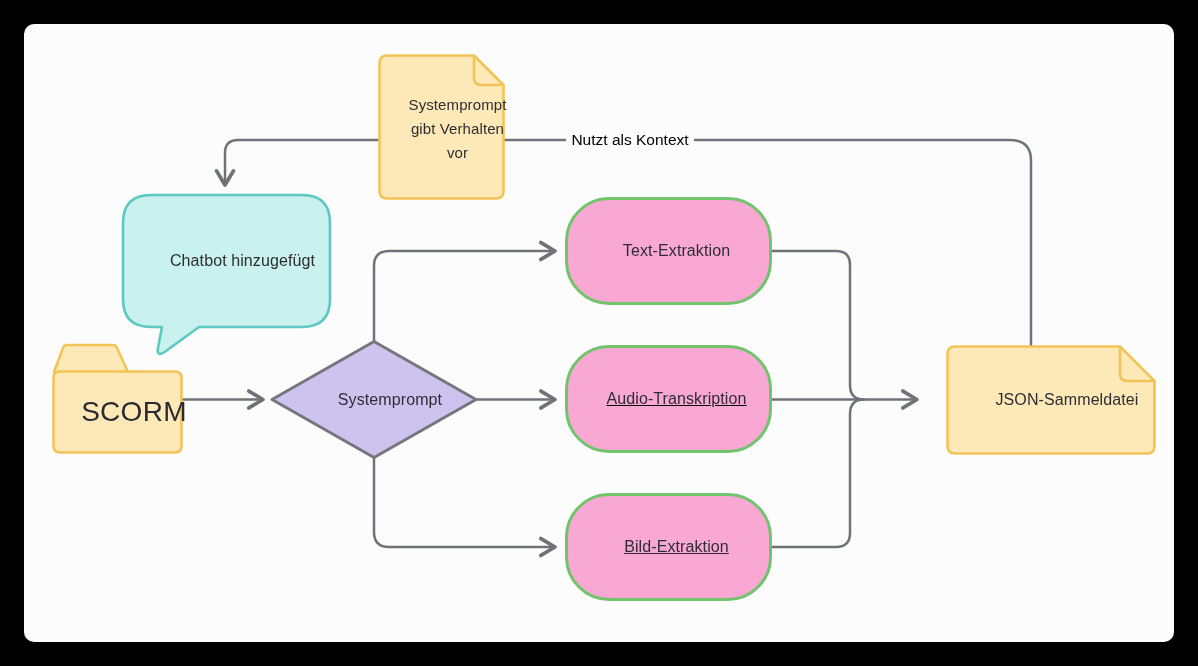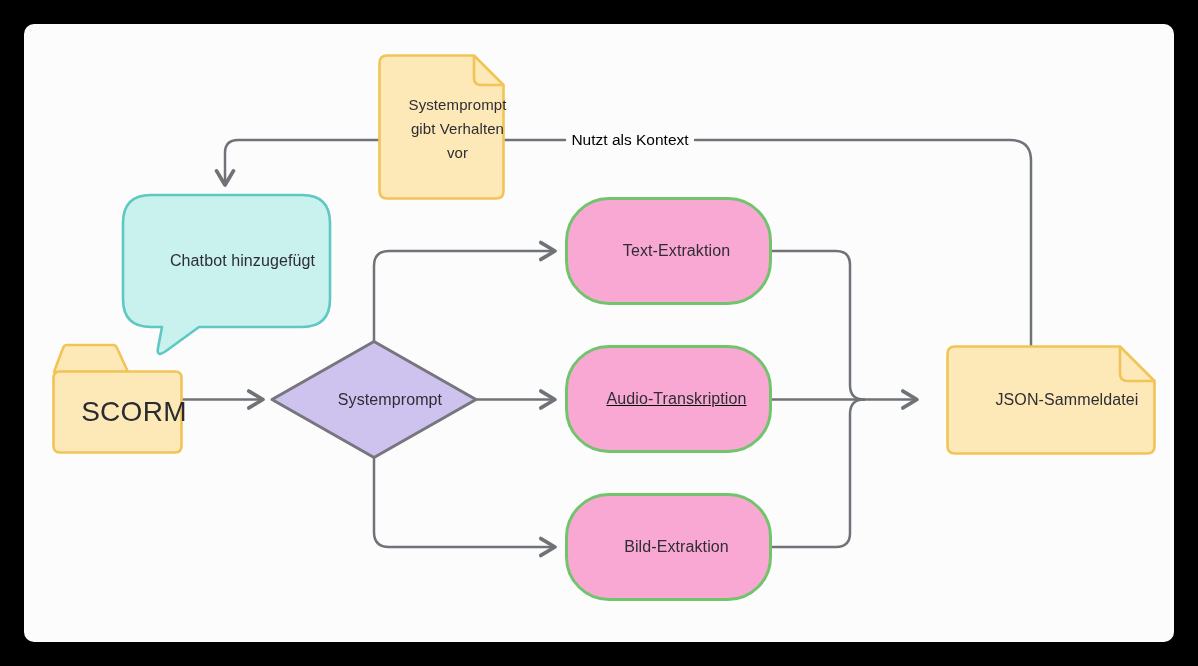--- a/index.html
+++ b/index.html
@@ -103,21 +103,21 @@
 
   <div class="process" style="left:541px;top:173px;">
     <span class="node-label" style="position:static;">Text-Extraktion</span>
   </div>
 
   <div class="process" style="left:541px;top:321px;text-decoration:underline;">
     <span class="node-label" style="position:static;">Audio-Transkription</span>
   </div>
 
   <div class="process" style="left:541px;top:469px;">
-    <span class="node-label" style="position:static;">Bild-Extraktion</span>
+    <span class="node-label" style="position:static;text-decoration:underline;">Bild-Extraktion</span>
   </div>
 
   <div class="abs" style="left:903px;top:321px;width:176px;height:110px;margin-left:19px;">
     <svg width="210" height="110" viewBox="0 0 210 110">
       <path d="M 9 1.5 H 174 L 208.5 36 V 101 Q 208.5 108.5 201 108.5 H 9 Q 1.5 108.5 1.5 101 V 9 Q 1.5 1.5 9 1.5 Z" fill="#fce9b7" stroke="#f2c457" stroke-width="2.6" stroke-linejoin="round"></path>
       <path d="M 174 1.5 V 28.5 Q 174 36 181.5 36 H 208.5" fill="none" stroke="#f2c457" stroke-width="2.6" stroke-linejoin="round"></path>
     </svg>
     <div class="node-label" style="left:0;top:0;width:210px;height:110px;">JSON-Sammeldatei</div>
   </div>
 

